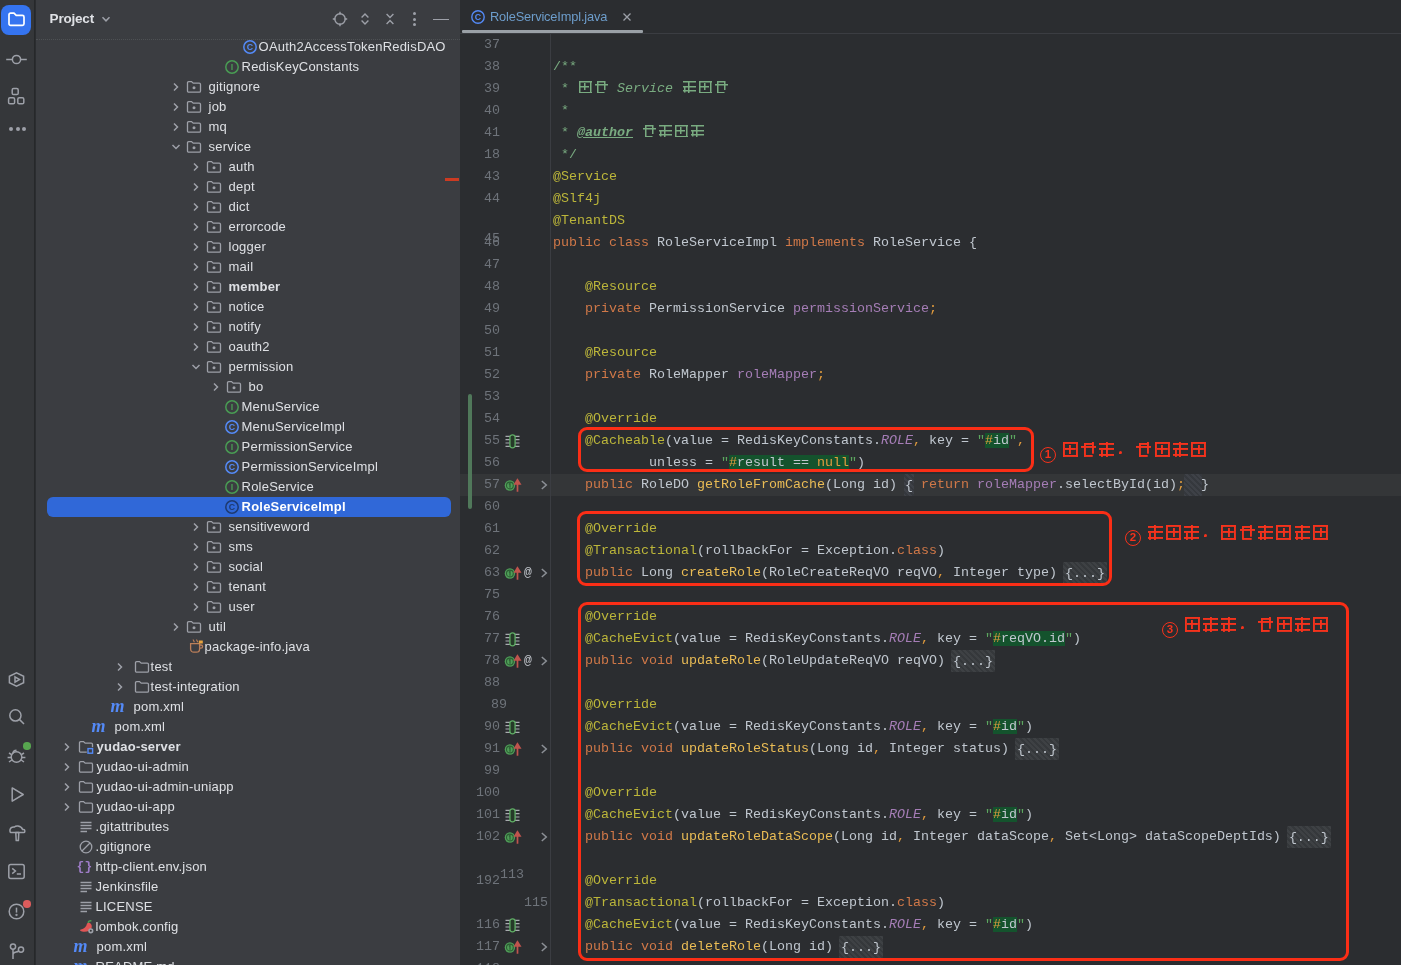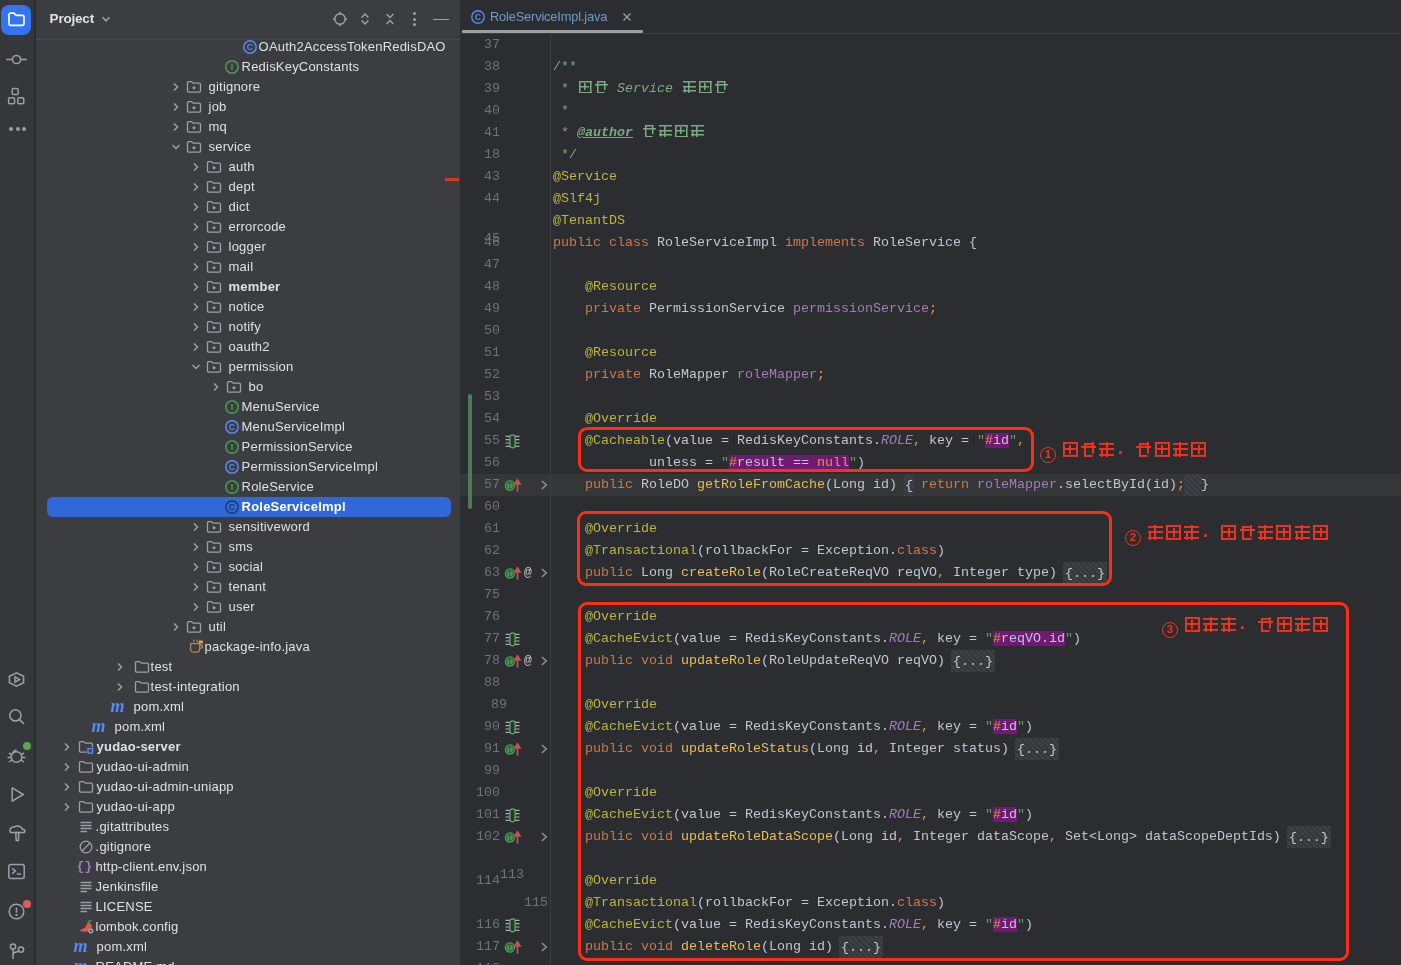--- a/index.html
+++ b/index.html
@@ -3,21 +3,21 @@
 *{margin:0;padding:0;box-sizing:border-box;}
 html,body{width:1401px;height:965px;overflow:hidden;background:#2b2d30;font-family:"Liberation Sans",sans-serif;}
 .abs{position:absolute;}
 #stripe{left:0;top:0;width:35px;height:965px;background:#35373a;border-right:1.3px solid #26282a;}
 #panel{left:35.6px;top:0;width:424.4px;height:965px;background:#3b3d41;overflow:hidden;}
 #editor{left:460px;top:0;width:941px;height:965px;background:#2b2d30;overflow:hidden;}
 .code{font-family:"Liberation Mono",monospace;font-size:13.33px;line-height:22px;white-space:pre;color:#c0c7cf;}
 .ln{font-family:"Liberation Mono",monospace;font-size:13.33px;line-height:22px;color:#6e737a;position:absolute;width:40px;text-align:right;}
 .k{color:#d07848;} .ann{color:#bcb63a;} .s{color:#5ca75f;} .c{color:#79ab80;}
 .f{color:#a57db6;} .sf{color:#a57db6;font-style:italic;} .m{color:#eabc55;} .o{color:#e29c3e;}
-.inj{background:#701a75;}
+.inj{background:#14532d;}
 .fold{background-image:repeating-linear-gradient(45deg,#3e4144 0 2px,#35383b 2px 4px);padding:3.5px 2px;margin:0 -2px;border-radius:1px;}
 .brc{background-image:repeating-linear-gradient(45deg,#3e4147 0 2px,#35383d 2px 4px);padding:3.5px 1px;margin:0 -1px;border-radius:1px;}
 .trow{position:absolute;height:20px;font-size:13px;line-height:20px;color:#dee0e4;letter-spacing:.2px;}
 .hz{display:inline-block;background-repeat:no-repeat;}
 .hzc{width:13px;height:12.5px;margin:0 1.5px;vertical-align:-1px;}
 .hzr{width:15px;height:15px;margin:0 1.7px;vertical-align:-2px;}
 .pa{background-image:linear-gradient(currentColor,currentColor),linear-gradient(currentColor,currentColor),linear-gradient(currentColor,currentColor),linear-gradient(currentColor,currentColor),linear-gradient(currentColor,currentColor),linear-gradient(currentColor,currentColor);
 background-size:100% 1.5px,72% 1.5px,100% 1.5px,1.5px 100%,1.5px 100%,1.5px 62%;
 background-position:0 0,50% 46%,0 100%,0 0,100% 0,50% 54%;}
 .pb{background-image:linear-gradient(currentColor,currentColor),linear-gradient(currentColor,currentColor),linear-gradient(currentColor,currentColor),linear-gradient(currentColor,currentColor),linear-gradient(currentColor,currentColor);
@@ -456,21 +456,21 @@
     <div class="ln" style="left:0;top:650px;">78</div>
     <div class="ln" style="left:0;top:672px;">88</div>
     <div class="ln" style="left:0;top:694px;padding-left:31px;">89</div>
     <div class="ln" style="left:0;top:716px;">90</div>
     <div class="ln" style="left:0;top:738px;">91</div>
     <div class="ln" style="left:0;top:760px;">99</div>
     <div class="ln" style="left:0;top:782px;">100</div>
     <div class="ln" style="left:0;top:804px;">101</div>
     <div class="ln" style="left:0;top:826px;">102</div>
     <div class="ln" style="left:0;top:864px;padding-left:40px;">113</div>
-    <div class="ln" style="left:0;top:870px;">114</div>
+    <div class="ln" style="left:0;top:870px;">192</div>
     <div class="ln" style="left:0;top:892px;margin-left:48px;">115</div>
     <div class="ln" style="left:0;top:914px;">116</div>
     <div class="ln" style="left:0;top:936px;">117</div>
     <div class="ln" style="left:0;top:958px;">118</div>
     <div class="abs code" style="left:93px;top:56px;"><span class="c">/**</span></div>
     <div class="abs code" style="left:93px;top:78px;"><span class="c"> * <i class="hz hzc pa"></i><i class="hz hzc pc"></i> <i>Service</i> <i class="hz hzc pb"></i><i class="hz hzc pa"></i><i class="hz hzc pc"></i></span></div>
     <div class="abs code" style="left:93px;top:100px;"><span class="c"> *</span></div>
     <div class="abs code" style="left:93px;top:122px;"><span class="c"> * <b><i><u>@author</u></i></b> <i class="hz hzc pc"></i><i class="hz hzc pb"></i><i class="hz hzc pa"></i><i class="hz hzc pb"></i></span></div>
     <div class="abs code" style="left:93px;top:144px;"><span class="c"> */</span></div>
     <div class="abs code" style="left:93px;top:166px;"><span class="ann">@Service</span></div>

